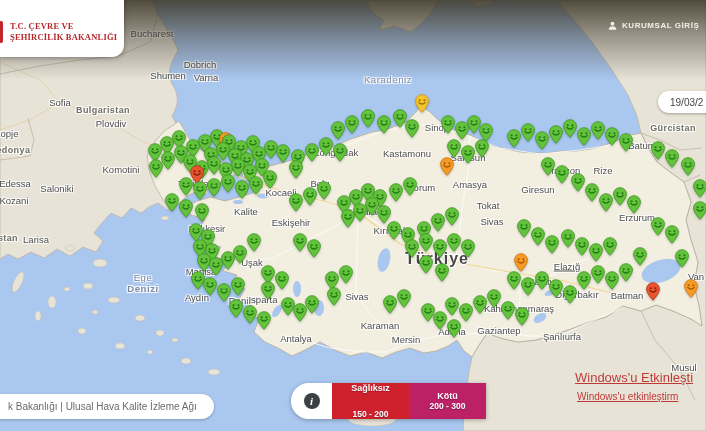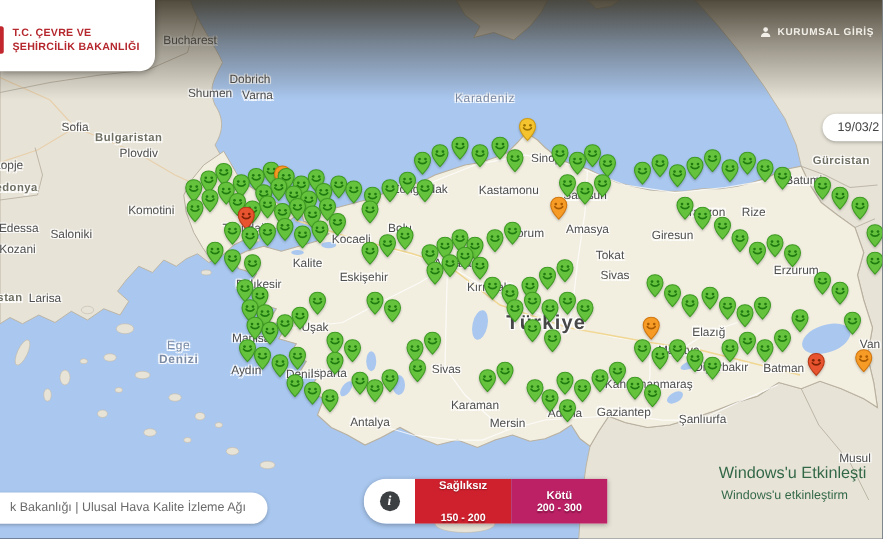--- a/index.html
+++ b/index.html
@@ -15,39 +15,39 @@
   .lbl.big{font-weight:700;color:#484848;font-size:16px;letter-spacing:1px;}
   .markers-layer{position:absolute;left:0;top:0;width:100%;height:100%;z-index:20;}
   .marker{position:absolute;width:15px;height:19px;transform:translate(-50%,-100%);cursor:pointer;}
   .marker svg{display:block;filter:drop-shadow(0 1px 1px rgba(0,0,0,.25));}
   .top-gradient{position:absolute;left:0;top:0;width:100%;height:80px;z-index:30;pointer-events:none;
     background:linear-gradient(to bottom,rgba(60,54,40,.88) 0%,rgba(60,54,40,.45) 45%,rgba(60,54,40,0) 100%);}
   
   .logo-box{position:absolute;left:0;top:0;width:124px;height:57px;background:#fff;z-index:40;
     border-radius:0 0 12px 0;box-shadow:0 1px 5px rgba(0,0,0,.35);cursor:pointer;}
   .logo-emblem{position:absolute;left:0;top:21px;width:3px;height:22px;background:#c1272d;border-radius:0 2px 2px 0;}
-  .logo-text{position:absolute;left:10px;top:21px;color:#b5282e;font-weight:700;font-size:8.5px;line-height:10.5px;letter-spacing:.2px;}
+  .logo-text{position:absolute;left:10px;top:21px;color:#b5282e;font-weight:700;font-size:8.5px;line-height:10.5px;letter-spacing:.2px;font-family:Liberation Serif, serif;}
   .login{position:absolute;left:608px;top:21px;z-index:40;display:flex;align-items:center;gap:5px;cursor:pointer;}
   .login .txt{color:#f2efe9;font-weight:700;font-size:8px;letter-spacing:.55px;white-space:nowrap;}
   .datebox{position:absolute;left:658px;top:91px;width:62px;height:22px;background:#fff;z-index:40;
     border-radius:11px 0 0 11px;box-shadow:0 1px 3px rgba(0,0,0,.3);display:flex;align-items:center;cursor:text;}
   .datebox .txt{padding-left:12px;font-size:10px;color:#444;}
   .footer-pill{position:absolute;left:-50px;top:394px;height:25px;background:#fff;z-index:40;border-radius:13px;
     box-shadow:0 1px 3px rgba(0,0,0,.25);display:flex;align-items:center;padding:0 17px 0 58px;}
   .footer-pill .txt{font-size:10px;color:#6b6b6b;white-space:nowrap;}
   .legend{position:absolute;left:291px;top:383px;height:36px;z-index:40;display:flex;
     border-radius:18px 0 0 18px;overflow:hidden;box-shadow:0 1px 4px rgba(0,0,0,.3);}
   .legend-info{width:41px;background:#fff;display:flex;align-items:center;justify-content:center;cursor:pointer;}
   .info-circle{width:16px;height:16px;border-radius:50%;background:#3c4043;color:#fff;font-size:11px;font-weight:700;
     font-family:"Liberation Serif",serif;display:flex;align-items:center;justify-content:center;font-style:italic;}
   .legend-seg{width:77px;display:flex;flex-direction:column;align-items:center;justify-content:center;color:#fff;
     text-shadow:0 1px 1px rgba(0,0,0,.3);}
   .legend-seg .l1{font-size:9px;font-weight:700;line-height:10px;}
   .legend-seg .l2{font-size:8.5px;font-weight:700;line-height:10px;}
-  .watermark{position:absolute;z-index:50;pointer-events:none;color:#14532d;opacity:.85;}
+  .watermark{position:absolute;z-index:50;pointer-events:none;color:#b91c1c;opacity:.85;text-decoration:underline;}
   .wm1{left:575px;top:370px;font-size:13px;white-space:nowrap;}
   .wm2{left:577px;top:391px;font-size:10px;white-space:nowrap;}
 </style>
 </head>
 <body>
 
 <div id="screen">
 
   <svg id="land-svg" width="706" height="431" viewBox="0 0 706 431">
 
@@ -174,21 +174,21 @@
       <div class="lbl city" style="left: 263px; top: 299px;">Isparta</div>
       <div class="lbl city" style="left: 296px; top: 338px;">Antalya</div>
       <div class="lbl city" style="left: 357px; top: 296px;">Sivas</div>
       <div class="lbl city" style="left: 380px; top: 325px;">Karaman</div>
       <div class="lbl city" style="left: 406px; top: 339px;">Mersin</div>
       <div class="lbl city" style="left: 452px; top: 331px;">Adana</div>
       <div class="lbl city" style="left: 563px; top: 170px;">Trabzon</div>
       <div class="lbl city" style="left: 603px; top: 170px;">Rize</div>
       <div class="lbl city" style="left: 538px; top: 189px;">Giresun</div>
       <div class="lbl city" style="left: 637px; top: 217px;">Erzurum</div>
-      <div class="lbl city" style="left: 567px; top: 266px;">Elazığ</div>
+      <div class="lbl city" style="left: 567px; top: 266px; text-decoration: underline;">Elazığ</div>
       <div class="lbl city" style="left: 543px; top: 281px;">Malatya</div>
       <div class="lbl city" style="left: 577px; top: 294px;">Diyarbakır</div>
       <div class="lbl city" style="left: 627px; top: 295px;">Batman</div>
       <div class="lbl city" style="left: 696px; top: 276px;">Van</div>
       <div class="lbl city" style="left: 519px; top: 308px;">Kahramanmaraş</div>
       <div class="lbl city" style="left: 499px; top: 330px;">Gaziantep</div>
       <div class="lbl city" style="left: 562px; top: 336px;">Şanlıurfa</div>
     </div>
   <div class="markers-layer">
       <div class="marker" style="left: 422px; top: 113px; z-index: 113;">

